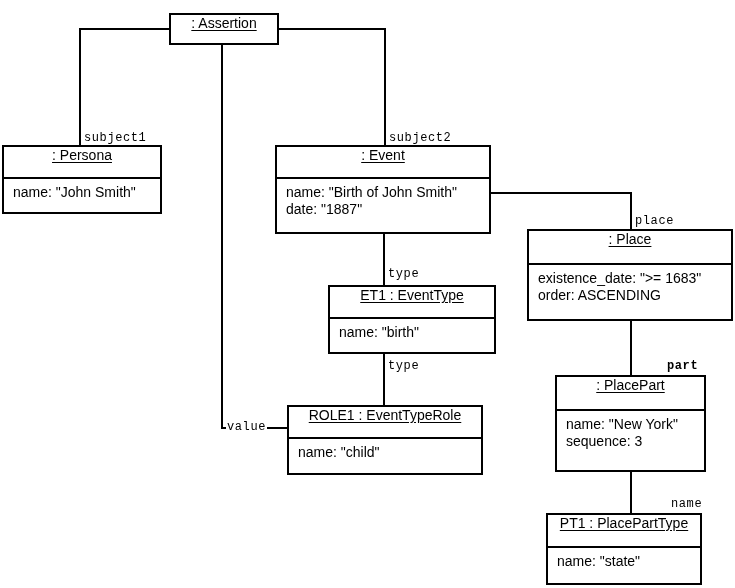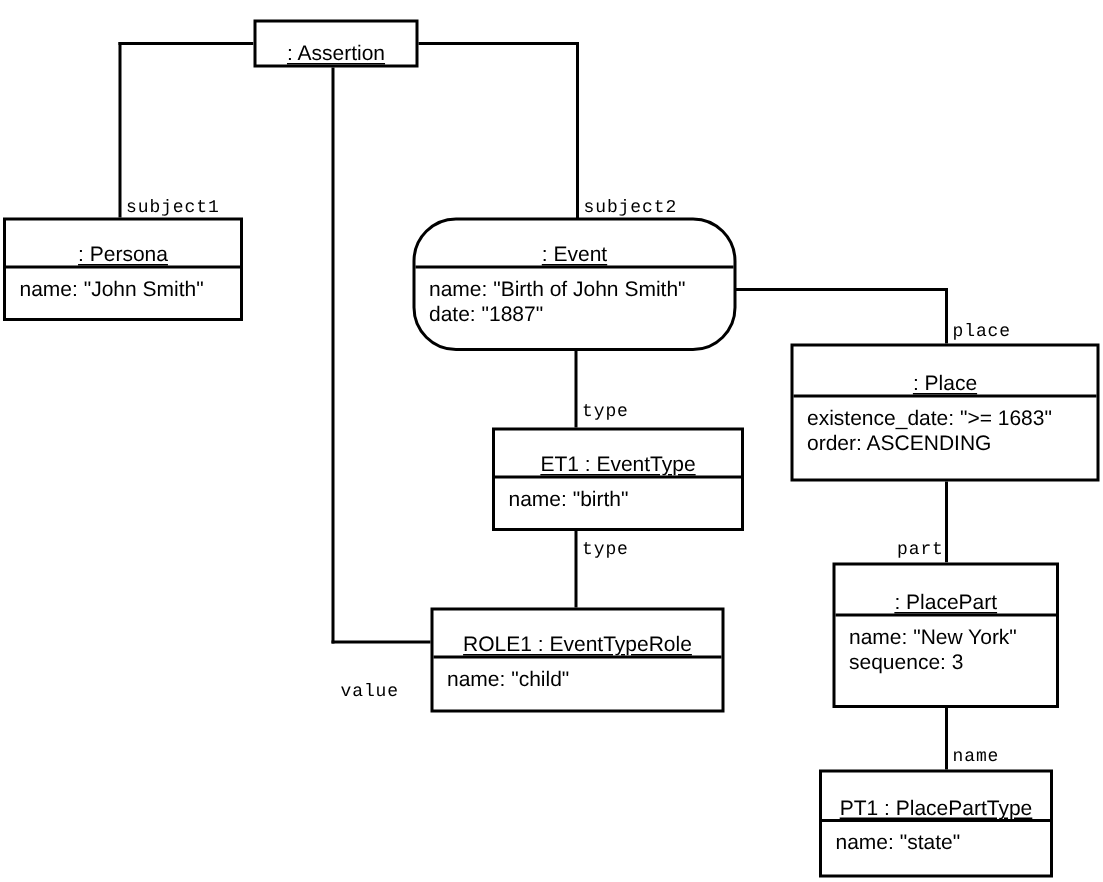--- a/index.html
+++ b/index.html
@@ -25,21 +25,21 @@
     z-index: 5;
   }
   .obj-title {
     box-sizing: border-box;
     text-align: center;
     font-family: "Liberation Sans", sans-serif;
     font-size: 14px;
     color: #000000;
     border-bottom: 2px solid #000000;
     display: flex;
-    align-items: flex-end;
+    align-items: flex-start;
     justify-content: center;
     white-space: nowrap;
   }
   .obj-title span {
     text-decoration: underline;
     text-underline-offset: 2px;
   }
   .obj-attrs {
     box-sizing: border-box;
     padding: 5px 9px 4px 9px;
@@ -93,43 +93,43 @@
   <div class="seg seg-v" style="left:383px; top:234px; height:52px;"></div>
 
   <div class="seg seg-v" style="left:383px; top:353px; height:53px;"></div>
 
   <div class="seg seg-v" style="left:630px; top:320px; height:55px;"></div>
 
   <div class="seg seg-v" style="left:630px; top:471px; height:43px;"></div>
 
   <div class="edge-label" style="left:83px; top:131px;">subject1</div>
   <div class="edge-label" style="left:388px; top:131px;">subject2</div>
-  <div class="edge-label" style="left:226px; top:420px;margin-top:34px;">value</div>
+  <div class="edge-label" style="left:226px; top:420px;">value</div>
   <div class="edge-label" style="left:634px; top:214px;">place</div>
   <div class="edge-label" style="left:387px; top:267px;">type</div>
   <div class="edge-label" style="left:387px; top:359px;">type</div>
-  <div class="edge-label" style="left:597px; top:359px;">part</div>
-  <div class="edge-label" style="left:634px; top:497px;">name</div>
+  <div class="edge-label" style="left:666px; top:359px;font-weight:bold;">part</div>
+  <div class="edge-label" style="left:670px; top:497px;">name</div>
 
   <div class="obj-box" style="left:169px; top:13px; width:110px; height:32px;">
     <div class="obj-title" style="height:28px; border-bottom:none;">
       <span>: Assertion</span>
     </div>
   </div>
 
   <div class="obj-box" style="left:2px; top:145px; width:160px; height:69px;">
     <div class="obj-title" style="height:32px;">
       <span>: Persona</span>
     </div>
     <div class="obj-attrs">
       <span class="attr-line">name: "John Smith"</span>
     </div>
   </div>
 
-  <div class="obj-box" style="left:275px; top:145px; width:216px; height:89px;border-radius:29px;">
+  <div class="obj-box" style="left:275px; top:145px; width:216px; height:89px;">
     <div class="obj-title" style="height:32px;">
       <span>: Event</span>
     </div>
     <div class="obj-attrs">
       <span class="attr-line">name: "Birth of John Smith"</span>
       <span class="attr-line">date: "1887"</span>
     </div>
   </div>
 
   <div class="obj-box" style="left:527px; top:229px; width:206px; height:92px;">

